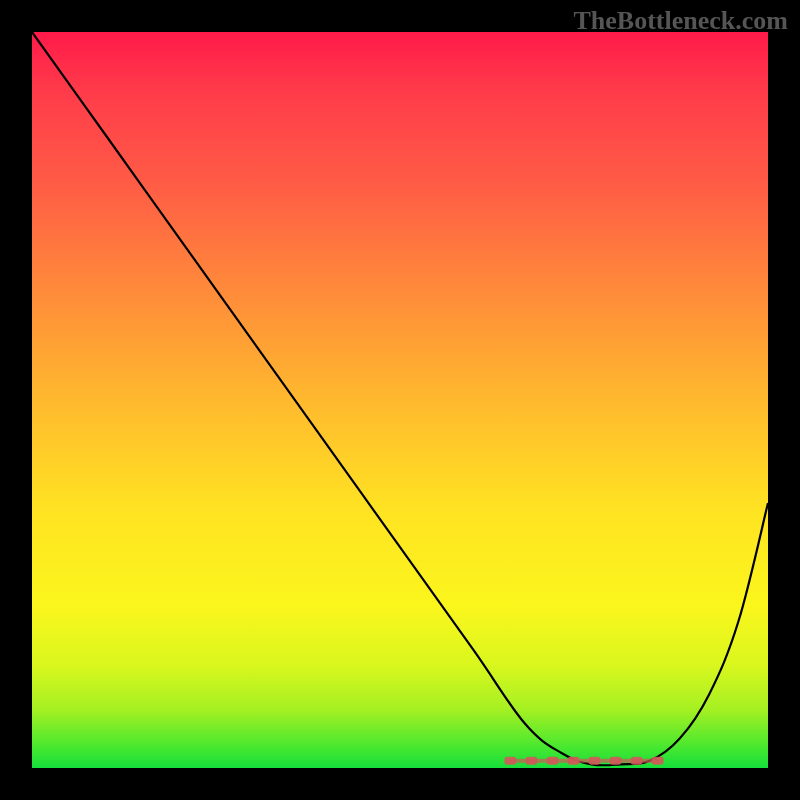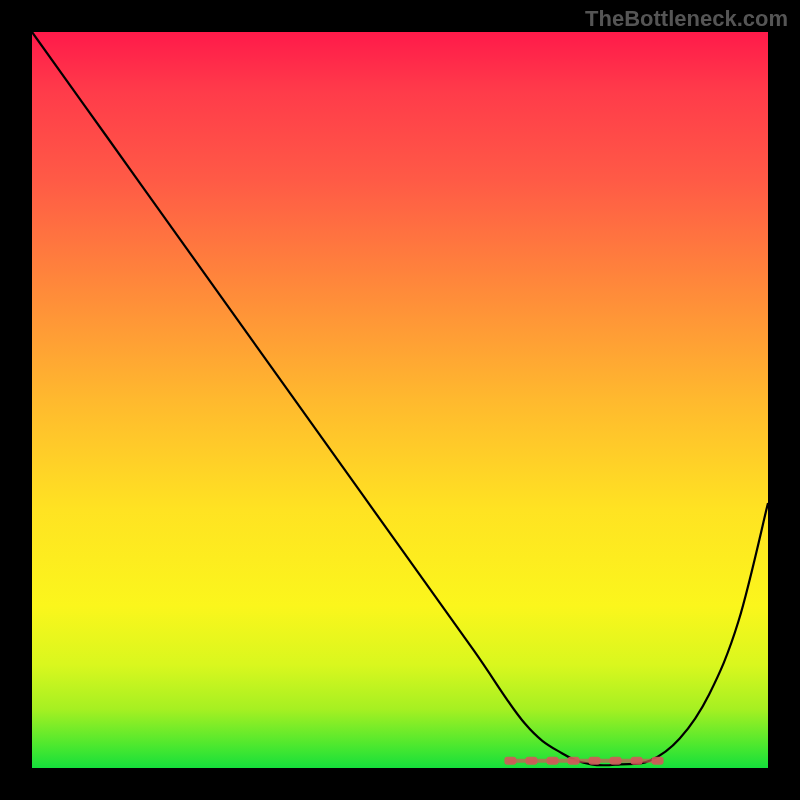--- a/index.html
+++ b/index.html
@@ -15,23 +15,24 @@
     position: relative;
     width: 800px;
     height: 800px;
     background: #000;
   }
   .watermark {
     position: absolute;
     top: 6px;
     right: 12px;
     color: #555;
-    font-size: 22px;
+    font-size: 26px;
     font-weight: 600;
     user-select: none;
+    font-family: Liberation Serif, serif;
   }
   .plot {
     position: absolute;
     left: 32px;
     top: 32px;
     width: 736px;
     height: 736px;
     
     background: linear-gradient(
       to bottom,

